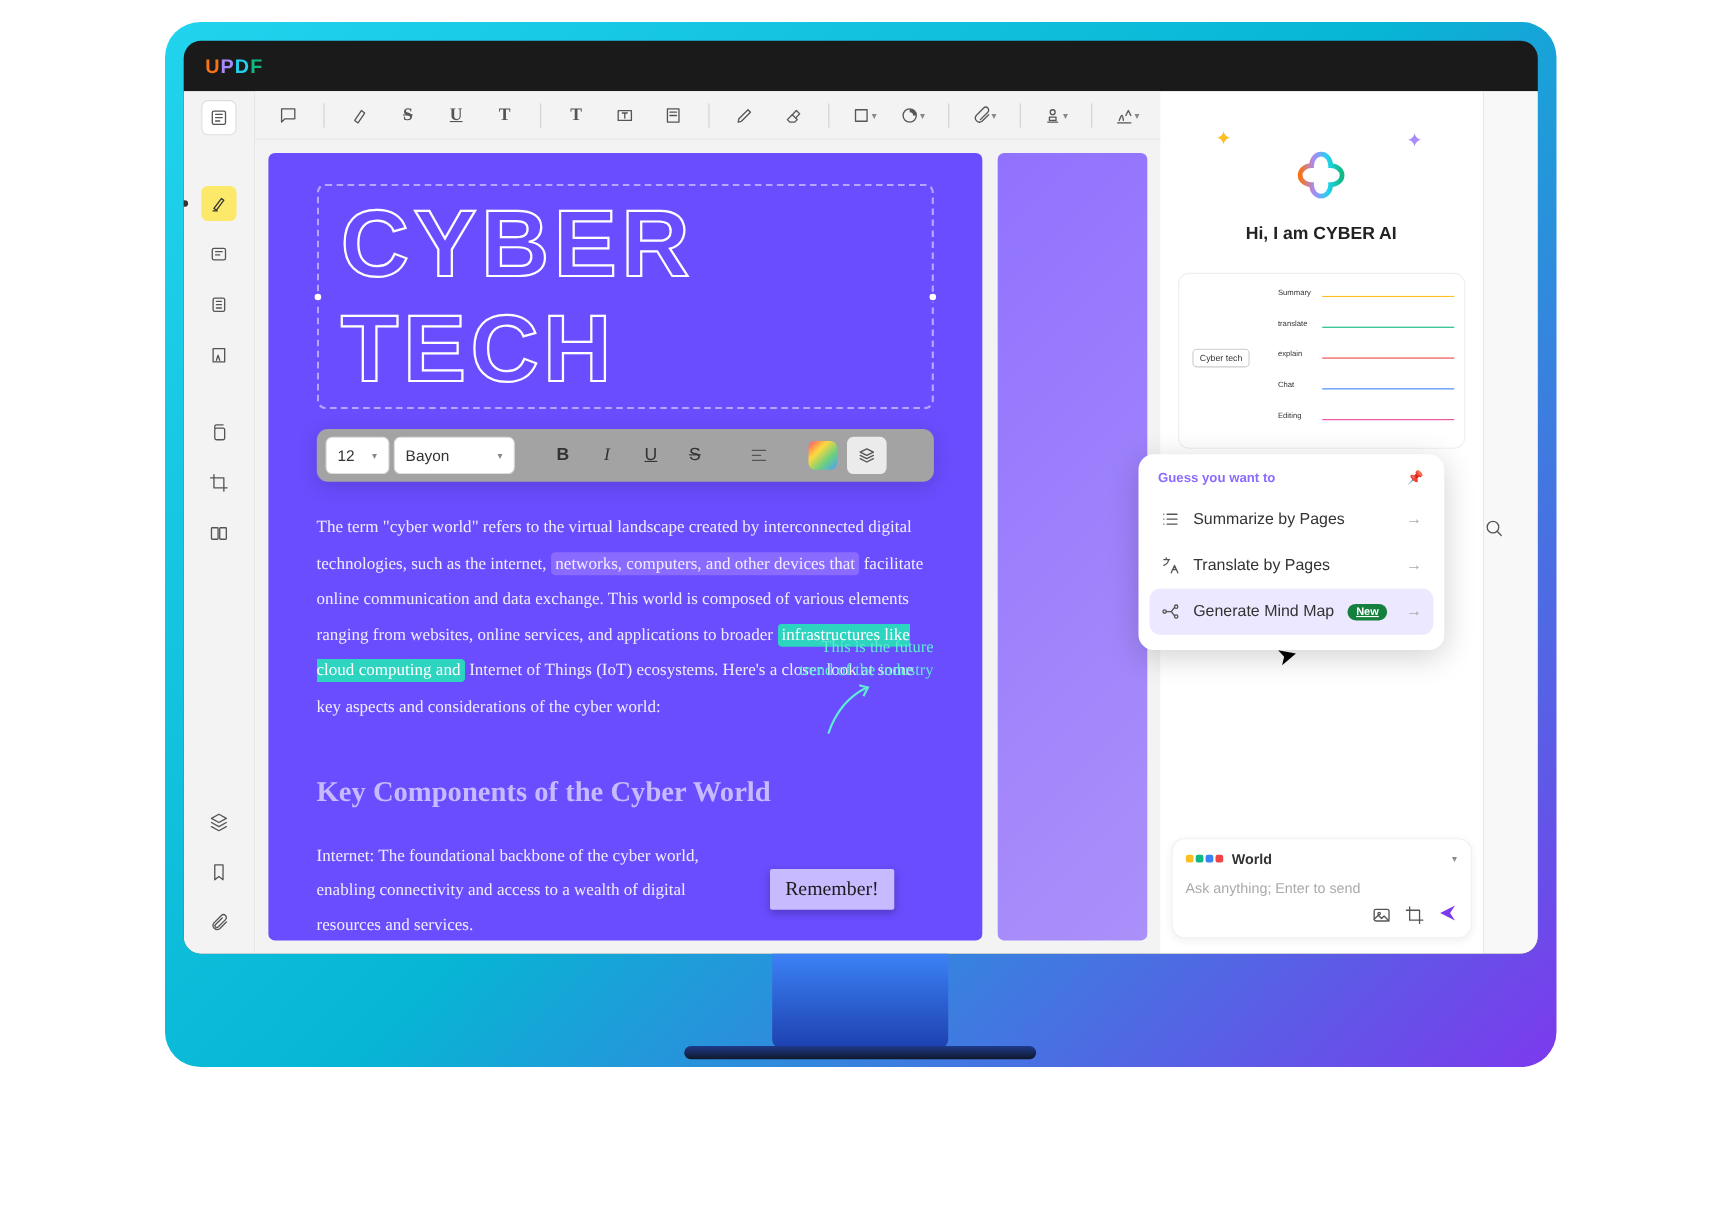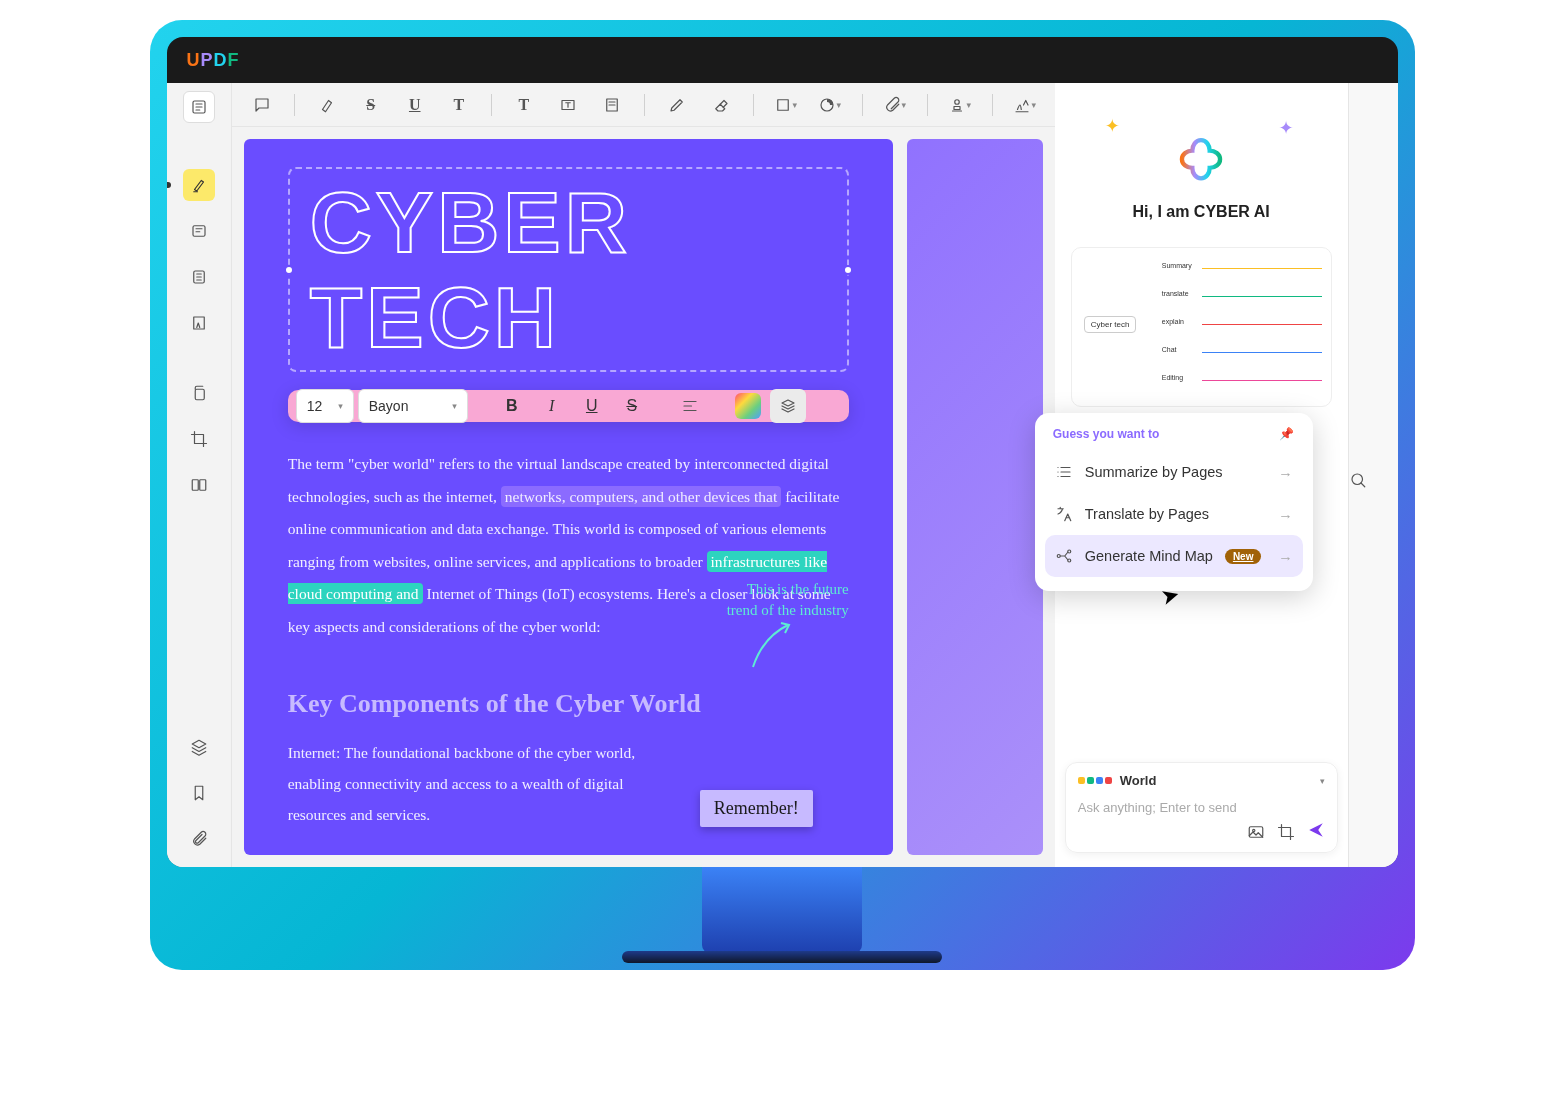--- a/index.html
+++ b/index.html
@@ -27,57 +27,57 @@
 
 .doc-container { flex:1; display:flex; gap:14px; padding:12px; overflow:hidden; position:relative; }
 .page { background:#6a4dff; border-radius:6px; flex:1; padding:28px 44px 20px 44px; color:#fff; position:relative; max-width: 686px; }
 .page-side { width: 136px; background:linear-gradient(135deg,#8b6bff,#a78bfa); border-radius:6px; opacity:.95; }
 
 .title-box { border:2px dashed rgba(255,255,255,.5); border-radius:8px; padding:6px 20px; position:relative; }
 .title-box .handle { position:absolute; width:10px; height:10px; background:#fff; border:2px solid #6a4dff; border-radius:50%; top:50%; transform:translateY(-50%); }
 .title-box .hleft { left:-6px; } .title-box .hright { right:-6px; }
 .big-title { font-size: 86px; font-weight:900; letter-spacing:4px; -webkit-text-stroke: 2px #fff; color:transparent; font-family: "Arial Black", sans-serif; line-height:1.1; }
 
-.font-bar { margin-top:18px; background:#f9a8d4; border-radius:10px; height:32px; display:flex; align-items:center; padding:0 8px; gap:4px; box-shadow:0 4px 18px rgba(0,0,0,.15); }
+.font-bar { margin-top:18px; background:#a3a3a3; border-radius:10px; height:48px; display:flex; align-items:center; padding:0 8px; gap:4px; box-shadow:0 4px 18px rgba(0,0,0,.15); }
 .fb-sel { height:34px; background:#fff; border:1px solid #ddd; border-radius:6px; display:flex; align-items:center; padding:0 10px; font-size:14px; color:#333; gap:8px; }
 .fb-sel.size { width:58px; justify-content:space-between; }
 .fb-sel.font { width:110px; justify-content:space-between; }
 .fb-btn { width:36px; height:34px; display:flex; align-items:center; justify-content:center; font-size:16px; color:#333; border-radius:6px; cursor:pointer; }
 .fb-color { width:26px; height:26px; border-radius:6px; background:linear-gradient(135deg,#ff4d6d,#ffd93d,#6bcf7f,#4d9fff); }
 .fb-layers { width:36px; height:34px; background:#ebebeb; border-radius:6px; display:flex; align-items:center; justify-content:center; }
 
 .body-text { margin-top:26px; font-size:15.5px; line-height:2.1; color:#f0edff; font-family: Georgia, serif; }
 .hl-purple { background:#8b6bff; border-radius:4px; padding:2px 4px; }
 .hl-teal { background:#2dd4bf; color:#fff; border-radius:4px; padding:2px 4px; }
 
 .annotation { color:#5eead4; font-family: "Brush Script MT", cursive; font-size:15px; position:absolute; right:44px; top:440px; text-align:right; line-height:1.4; }
 .arrow-svg { position:absolute; right:90px; top:478px; }
 
 .subhead { font-family: Georgia, serif; font-size:26px; font-weight:700; color:#c7baff; margin-top:46px; }
-.sub-body { margin-top:18px; font-size:15.5px; line-height:2; color:#f0edff; font-family:Georgia,serif; }
+.sub-body { margin-top:28px; font-size:15.5px; line-height:2; color:#f0edff; font-family:Georgia,serif; }
 
 .sticky { position:absolute; right:80px; bottom:28px; background:#c7baff; padding:8px 14px; font-family: "Brush Script MT", cursive; color:#1a1a1a; font-size:18px; box-shadow:0 3px 8px rgba(0,0,0,.25); border-radius:2px; }
 
 .ai-panel { width: 296px; background:#fff; display:flex; flex-direction:column; padding:14px 10px; position:relative; }
 .ai-header { text-align:center; padding:38px 10px 18px 10px; position:relative; }
 .ai-logo { width:52px; height:52px; margin:0 auto 12px auto; }
 .sparkle { position:absolute; font-size:18px; }
 .ai-greet { font-weight:700; font-size:16px; color:#222; }
 
 .mindmap-prev { border:1px solid #eee; border-radius:10px; padding:12px 8px; margin:8px 6px 0 6px; height:160px; position:relative; font-size:6px; color:#888; overflow:hidden; }
 .mm-root { position:absolute; left:12px; top:68px; border:1px solid #ccc; border-radius:4px; padding:3px 6px; font-size:8px; color:#333; }
 .mm-node { position:absolute; font-size:7px; color:#333; }
 .mm-line { position:absolute; height:1px; }
 
 .suggest-panel { position:absolute; left:-20px; top:330px; background:#fff; border-radius:14px; box-shadow:0 6px 28px rgba(0,0,0,.18); width:278px; padding:14px 10px; z-index:5; }
 .sg-title { color:#8b6bff; font-weight:700; font-size:12px; display:flex; justify-content:space-between; align-items:center; padding:0 8px 10px 8px; }
 .sg-item { display:flex; align-items:center; gap:12px; padding:12px 10px; border-radius:10px; font-size:14.5px; color:#333; cursor:pointer; position:relative; }
 .sg-item.hover { background:#ece8ff; }
 .sg-arrow { margin-left:auto; color:#aaa; }
-.badge-new { background:#a16207; color:#fff; font-size:10px; padding:2px 8px; border-radius:10px; font-weight:600;text-decoration:underline; }
+.badge-new { background:#15803d; color:#fff; font-size:10px; padding:2px 8px; border-radius:10px; font-weight:600;text-decoration:underline; }
 .cursor-img { position:absolute; left:126px; top:170px; font-size:22px; transform:rotate(-15deg); }
 
 .prompt-box { margin-top:auto; border:1px solid #eee; border-radius:12px; padding:10px 12px; font-size:13px; color:#333; box-shadow:0 2px 8px rgba(0,0,0,.06); }
 .prompt-head { display:flex; align-items:center; gap:8px; padding-bottom:6px; }
 .prompt-head .dots { display:flex; gap:2px; }
 .prompt-head .dot { width:7px; height:7px; border-radius:2px; }
 .prompt-input-row { display:flex; align-items:center; gap:10px; padding-top:6px; }
 .prompt-ph { color:#aaa; flex:1; }
 .prompt-actions { display:flex; gap:12px; align-items:center; justify-content:flex-end; margin-top:6px; }
 .send-btn { color:#7c3aed; }

